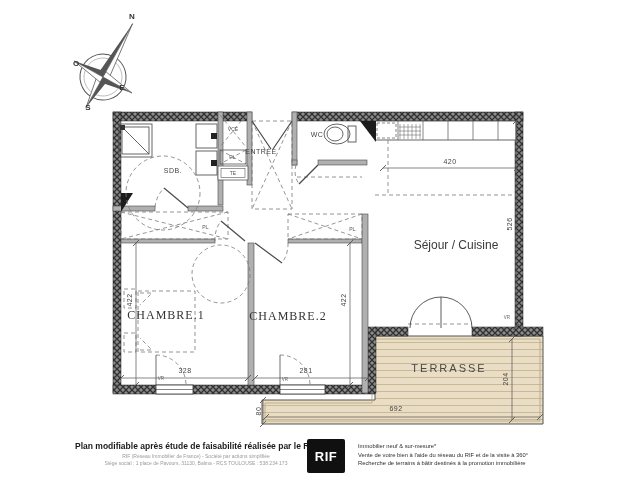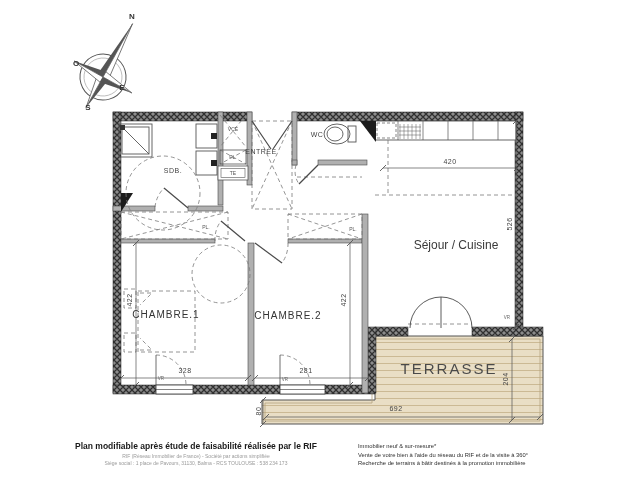--- a/index.html
+++ b/index.html
@@ -6,22 +6,22 @@
   .stage {
     position:relative; width:640px; height:480px; background:#ffffff;
     font-family:"Liberation Sans", sans-serif; overflow:hidden;
   }
   .plansvg { position:absolute; left:0; top:0; z-index:1; }
   .lbl {
     position:absolute; z-index:2; white-space:nowrap; color:#3a3a3a;
     transform:translate(-50%,-50%); line-height:1;
   }
   .rot { transform:translate(-50%,-50%) rotate(-90deg); }
-  .room { font-size:10px; letter-spacing:1px; color:#333; }
-  .room-big { font-size:15px; letter-spacing:2px; color:#4a4a4a; }
+  .room { font-size:12px; letter-spacing:1px; color:#333;font-family:Liberation Serif, serif; }
+  .room-big { font-size:11px; letter-spacing:2px; color:#4a4a4a; }
   .room-sm { font-size:7px; letter-spacing:0.5px; color:#444; }
   .dim { font-size:7px; color:#444; letter-spacing:0.5px; }
   .tiny { font-size:5px; color:#555; letter-spacing:0; }
   .vr { font-size:4.5px; color:#666; }
   .compass-letter { font-size:8px; font-weight:bold; color:#333; }
   
   .footer-title {
     position:absolute; z-index:2; left:60px; top:441px; width:272px;
     text-align:center; font-size:8.5px; font-weight:bold; color:#1a1a1a;
   }
@@ -204,19 +204,22 @@
   <div class="lbl dim rot" style="left:505px;top:379px">204</div>
   <div class="lbl dim rot" style="left:258px;top:411px">80</div>
 
   <div class="lbl vr" style="left:161px;top:379px">VR</div>
   <div class="lbl vr" style="left:285px;top:380px">VR</div>
   <div class="lbl vr" style="left:507px;top:318px">VR</div>
 
   <div class="footer-title">Plan modifiable après étude de faisabilité réalisée par le RIF</div>
   <div class="footer-sub" style="top:453px">RIF (Réseau Immobilier de France) - Société par actions simplifiée</div>
   <div class="footer-sub" style="top:460px">Siège social : 1 place de Pavours, 31130, Balma - RCS TOULOUSE : 538 234 173</div>
+  <div class="rif-logo">
+    <span>RIF</span>
+  </div>
   <div class="footer-right">
     <div>Immobilier neuf &amp; sur-mesure*</div>
     <div>Vente de votre bien à l'aide du réseau du RIF et de la visite à 360°</div>
     <div>Recherche de terrains à bâtir destinés à la promotion immobilière</div>
   </div>
 
 </div>
 
 </body></html>

